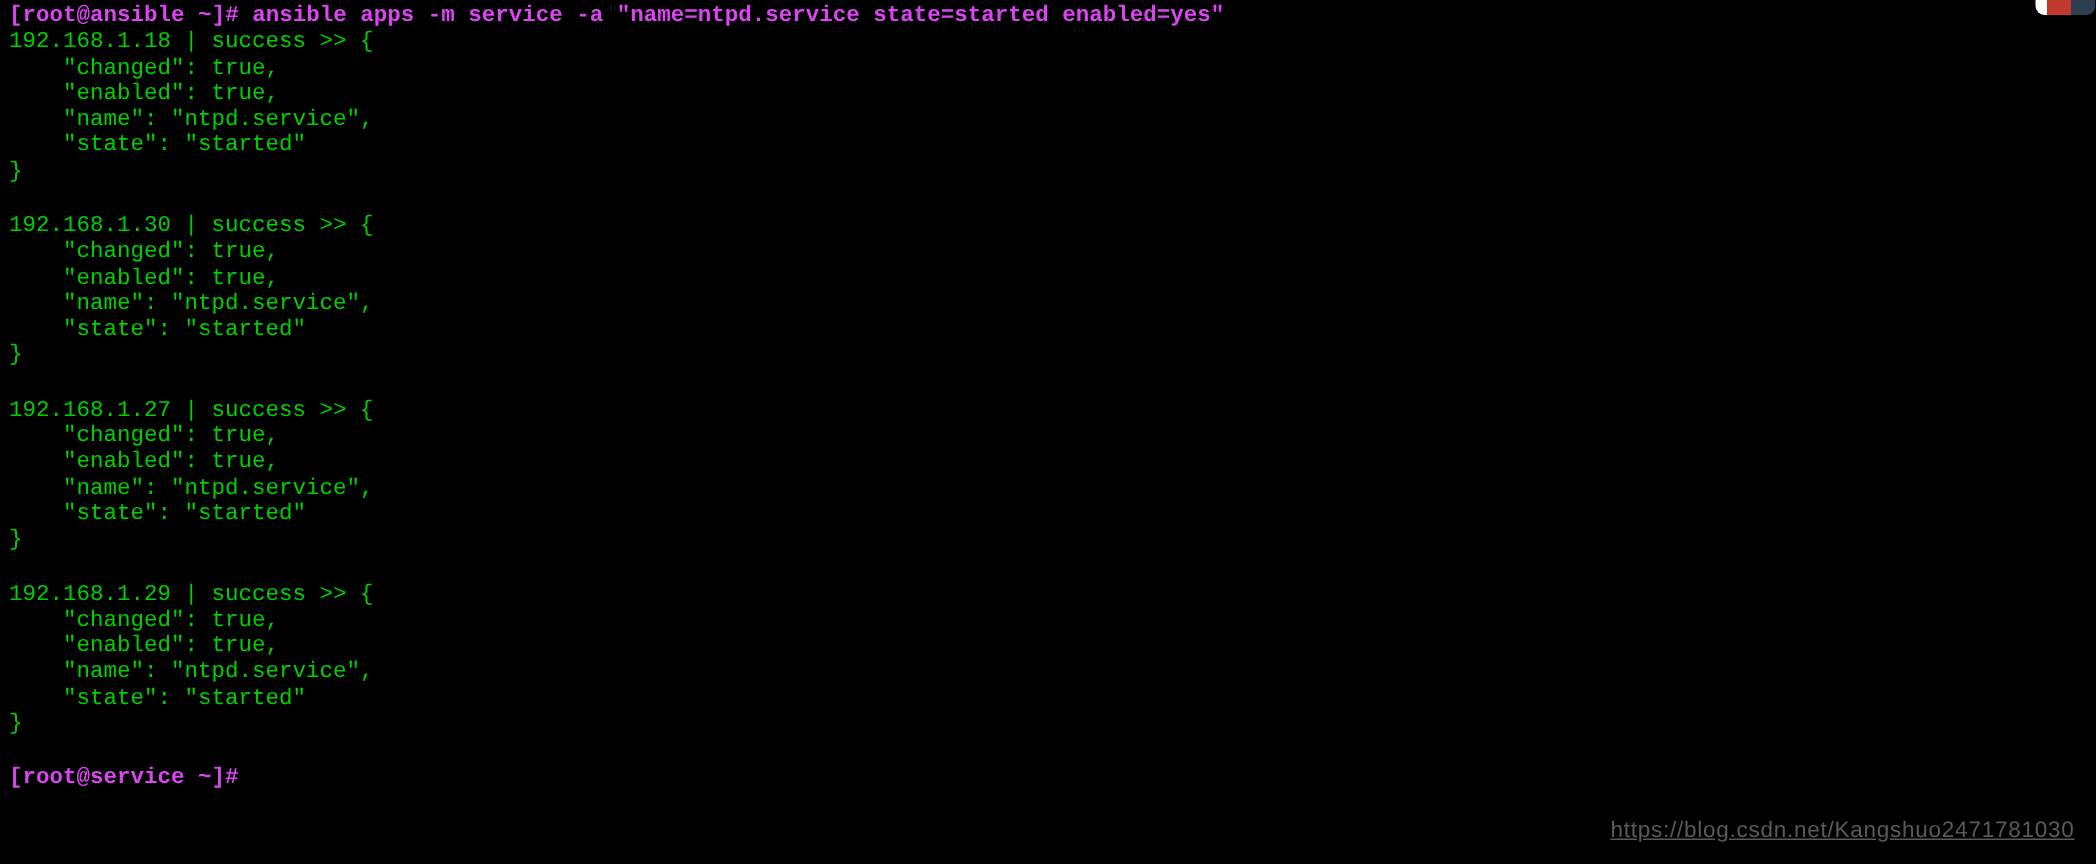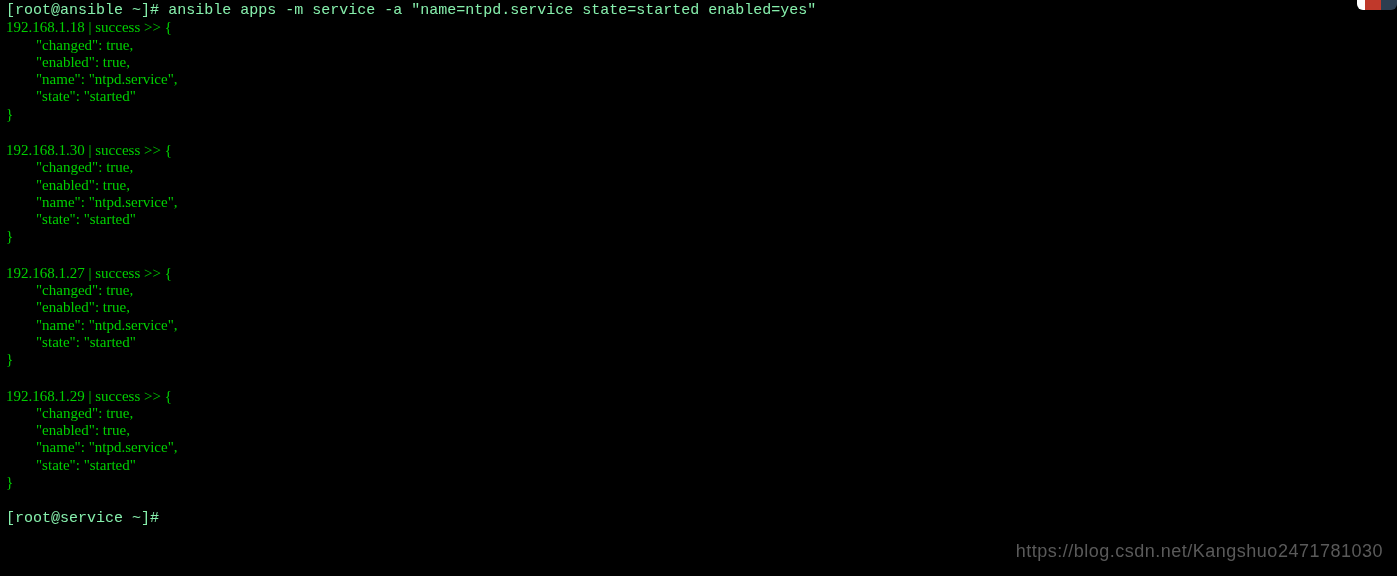--- a/index.html
+++ b/index.html
@@ -12,45 +12,46 @@
       font-family: "Courier New", Consolas, monospace;
       font-size: 15px;
       line-height: 1.15;
       width: 1397px;
       height: 576px;
       overflow: hidden;
       position: relative;
       padding: 2px 6px;
     }
     .prompt-line {
-      color: #86efac;
+      color: #d946ef;
+      font-weight: bold;
     }
     .host-block {
       color: #00d000;
       margin-bottom: 2px;
-      font-family: Liberation Serif, serif;
     }
     .host-header {
       color: #00d000;
     }
     .kv-line {
       color: #00d000;
       padding-left: 4ch;
     }
     .close-brace {
       color: #00d000;
     }
     .watermark {
       position: absolute;
       bottom: 14px;
       right: 14px;
       color: #5a5a5a;
       font-family: Arial, sans-serif;
-      font-size: 18px;
+      font-size: 15px;
       letter-spacing: 0.5px;
+      text-decoration: underline;
     }
     .decor {
       position: absolute;
       top: 0;
       right: 0;
       width: 40px;
       height: 10px;
       background: linear-gradient(90deg, #fff 20%, #c0392b 20%, #c0392b 60%, #2c3e50 60%);
       border-bottom-left-radius: 6px;
       border-bottom-right-radius: 6px;

